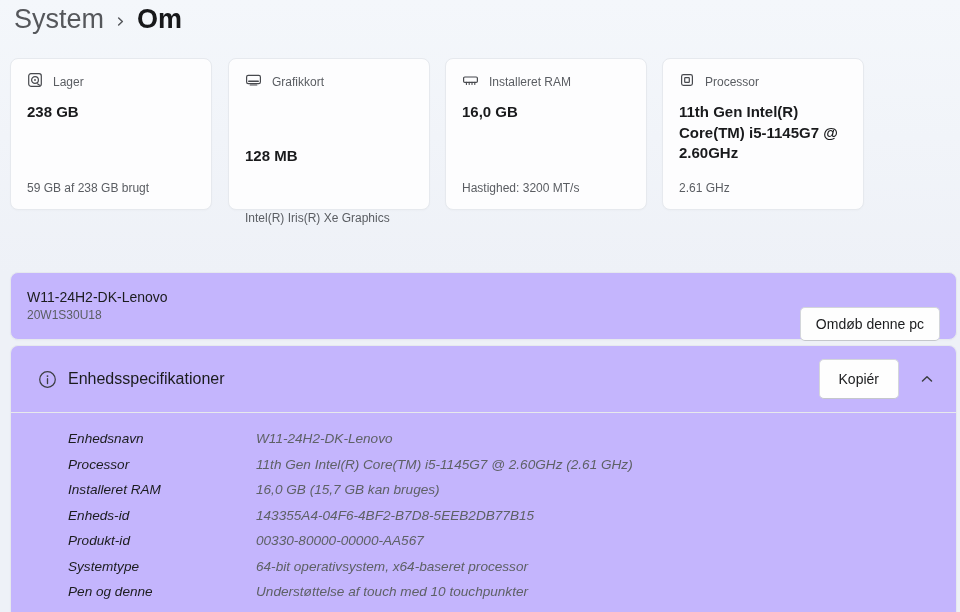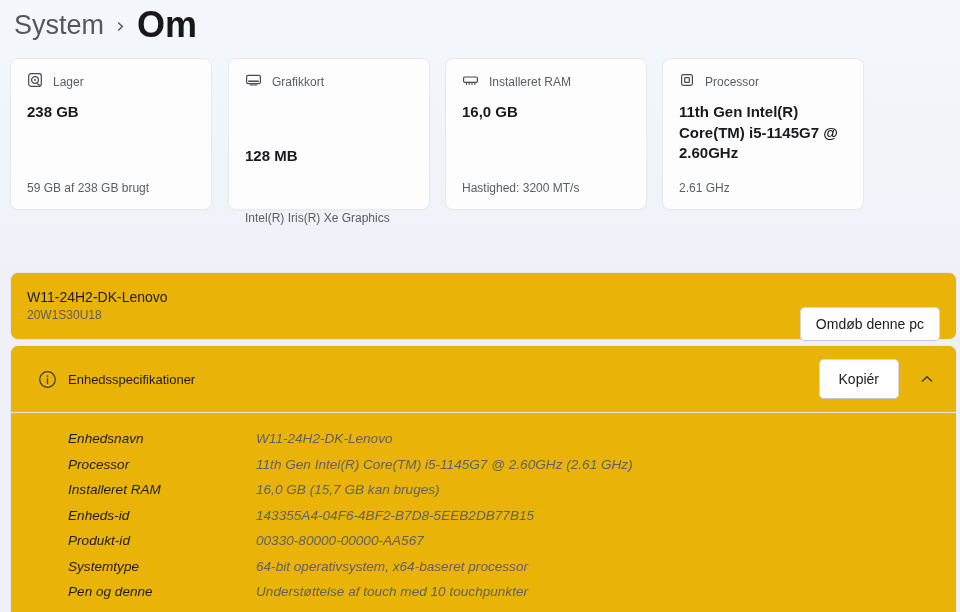--- a/index.html
+++ b/index.html
@@ -9,59 +9,59 @@
     background:linear-gradient(180deg,#f4f7fb 0%,#eef1f7 45%,#eef1f7 100%);
     color:#1b1c1e;
     position:relative;
   }
   .page { position:absolute; inset:0; }
 
   
   .breadcrumb { position:absolute; left:14px; top:4px; display:flex; align-items:center; gap:10px; }
   .crumb-root { font-size:27px; font-weight:500; color:#55575b; cursor:pointer; }
   .crumb-sep { display:flex; align-items:center; margin-top:3px; }
-  .crumb-current { font-size:36px; font-weight:700; color:#17181a; }
+  .crumb-current { font-size:27px; font-weight:700; color:#17181a; }
 
   
   .card {
     position:absolute; top:58px; width:202px; height:152px;
     background:#fdfdfe; border:1px solid #e6e9ee; border-radius:8px;
     padding:13px 16px 14px 16px; display:flex; flex-direction:column;
     box-shadow:0 1px 2px rgba(0,0,0,0.02);
   }
   .card1 { left:10px; } .card2 { left:228px;gap:44px; } .card3 { left:445px; } .card4 { left:662px; }
   .card-head { display:flex; align-items:center; gap:10px; color:#5a5d62; font-size:12px; }
   .card-head svg { flex:0 0 auto; }
   .card-value { margin-top:11px; font-size:15px; font-weight:700; color:#191a1c; line-height:1.37; }
   .card-foot { margin-top:auto; font-size:12px; color:#5a5d62; }
 
   
   .panel {
     position:absolute; left:10px; width:947px;
-    background:#eab308; border:1px solid #e6e9ee; border-radius:8px;
+    background:#c4b5fd; border:1px solid #e6e9ee; border-radius:8px;
     box-shadow:0 1px 2px rgba(0,0,0,0.02);
   }
   .device-panel { top:272px; height:68px; display:flex; align-items:center; padding:0 16px 0 16px; }
   .device-names { line-height:1.25; }
   .device-name { font-size:14px; color:#1b1c1e; }
   .device-model { font-size:12px; color:#5a5d62; margin-top:2px; }
   .spacer { flex:1; }
 
   .btn {
     background:#fefefe; border:1px solid #d3d6da; border-bottom-color:#c4c7cb;
     border-radius:5px; font-family:inherit; font-size:14px; color:#1b1c1e;
     cursor:pointer; white-space:nowrap;
   }
   .rename-btn { height:34px; padding:0 15px;margin-top:35px; }
   .copy-btn { height:40px; padding:0 19px; }
 
   .specs-panel { top:345px; height:280px; border-bottom:none; border-radius:8px 8px 0 0; }
   .specs-header { height:67px; display:flex; align-items:center; border-bottom:1px solid #e7e9ec; padding-right:14px; }
   .info-wrap { margin-left:27px; display:flex; align-items:center; }
-  .specs-title { margin-left:11px; font-size:13px; color:#1b1c1e; }
+  .specs-title { margin-left:11px; font-size:16px; color:#1b1c1e; }
   .expander-toggle { width:30px; height:30px; margin-left:13px; background:transparent; border:none; display:flex; align-items:center; justify-content:center; cursor:pointer; border-radius:4px; }
 
   .specs-body { padding-top:13px;font-style:italic; }
   .spec-row { display:flex; align-items:center; height:25.5px; padding-left:57px; }
   .spec-label { width:188px; font-size:13.6px; color:#1c1d1f; }
   .spec-value { font-size:13.6px; color:#5e6166; }
 </style>
 </head>
 <body>
 

